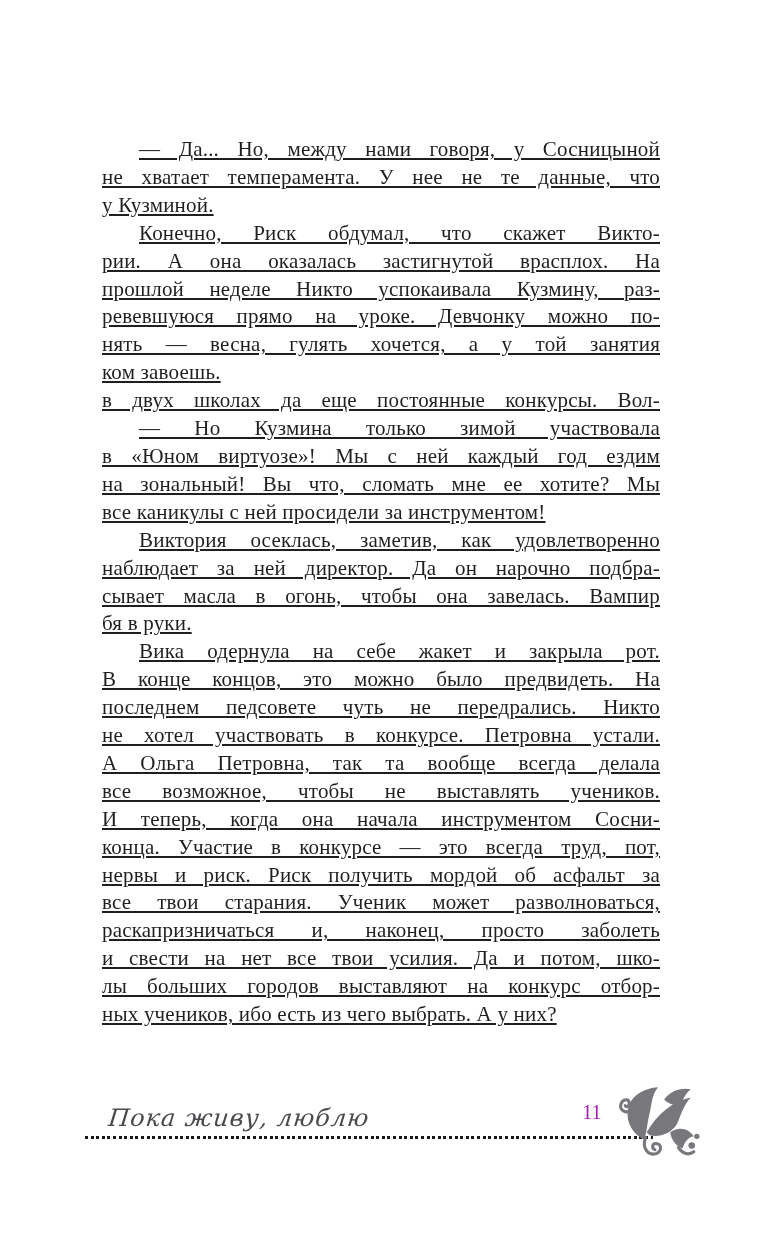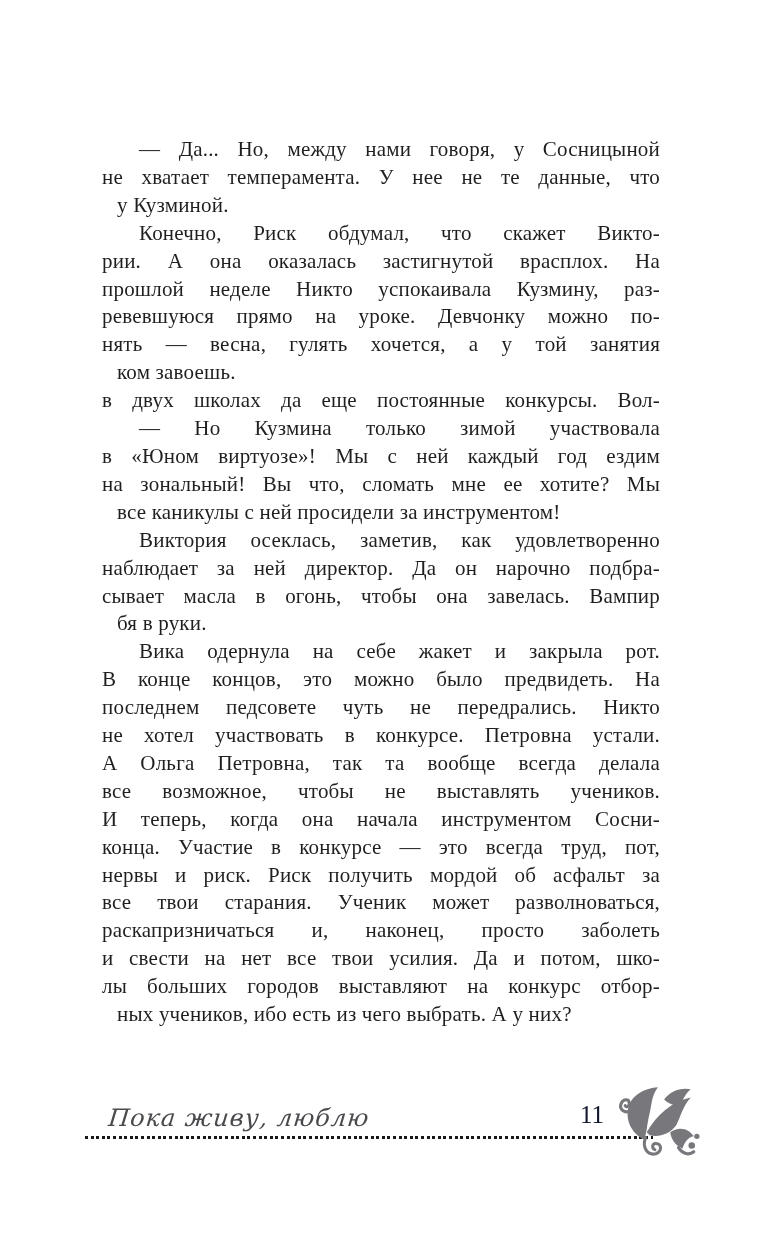--- a/index.html
+++ b/index.html
@@ -23,22 +23,23 @@
     top:136px;
     width:558px;
     font-size:21px;
     line-height:27.9px;
     color:var(--ink);
     letter-spacing:0.2px;
   }
   .line{
     text-align:justify;
     text-align-last:justify;
+    text-decoration:underline;
   }
-  .line.lastline{ text-align-last:left;margin-left:15px; }
+  .line.lastline{ text-align-last:left; }
   .line.indent{ text-indent:37px; }
 
   
   .footer-rule{
     position:absolute;
     left:85px;
     top:1136px;
     width:568px;
     height:3px;
     background:repeating-linear-gradient(90deg, #181818 0 3px, transparent 3px 5.6px);
@@ -55,22 +56,22 @@
     transform:skewX(-6deg);
     transform-origin:left bottom;
     white-space:nowrap;
   }
   .page-number{
     position:absolute;
     left:579px;
     top:1101px;
     width:26px;
     text-align:center;
-    font-size:25px;
-    color:#0f172a;
+    font-size:20px;
+    color:#a21caf;
   }
   .ornament{
     position:absolute;
     left:617px;
     top:1086px;
     width:86px;
     height:72px;
   }
 </style>
 </head>

